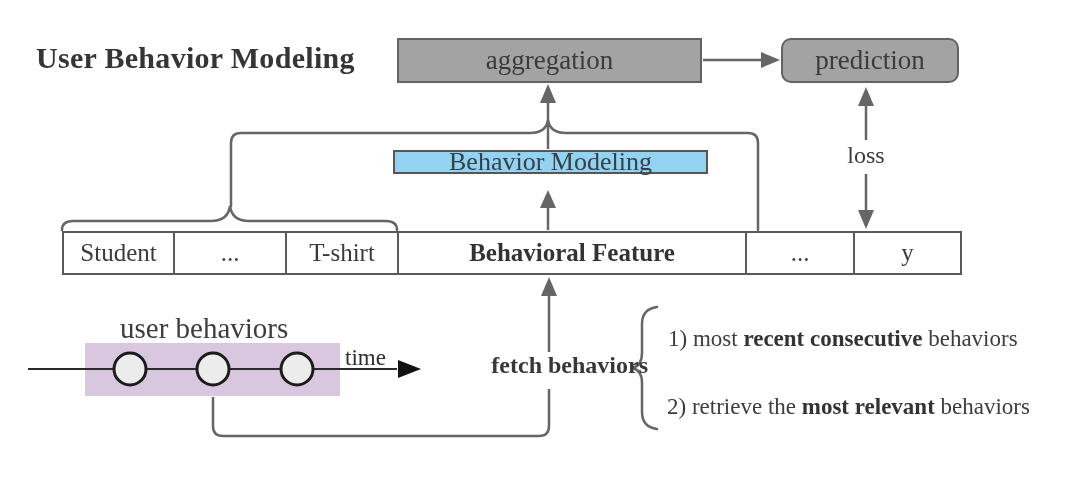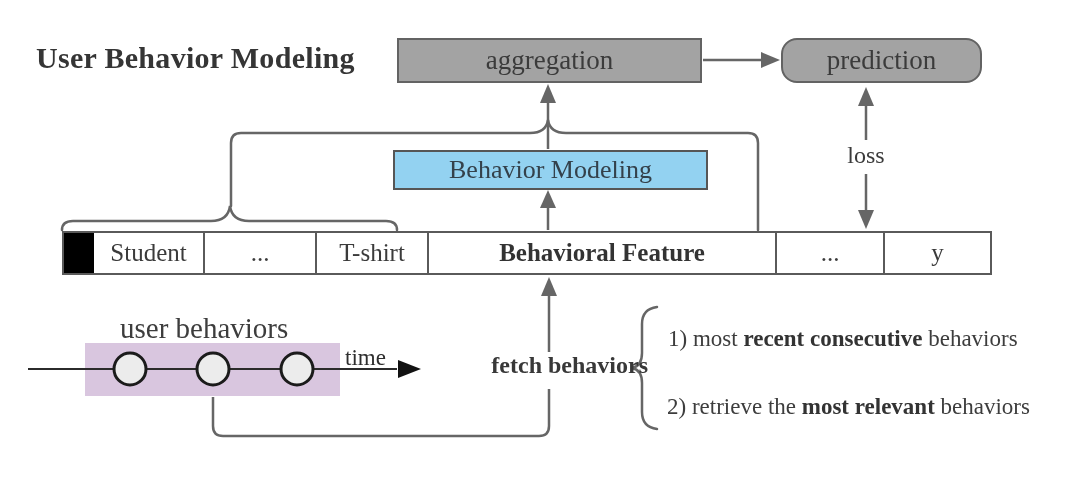--- a/index.html
+++ b/index.html
@@ -9,27 +9,27 @@
     font-family:"Liberation Serif","DejaVu Serif",serif;color:#3b3b3b;
   }
   .abs{position:absolute;}
   #svg-layer{position:absolute;left:0;top:0;width:1080px;height:484px;}
 
   .diagram-title{left:36px;top:41px;font-size:30px;font-weight:bold;color:#353535;letter-spacing:.3px;}
 
   .node{box-sizing:border-box;border:2.5px solid #636363;background:#a3a3a3;
         display:flex;align-items:center;justify-content:center;font-size:27px;}
   .node-aggregation{left:397px;top:38px;width:305px;height:45px;}
-  .node-prediction{left:781px;top:38px;width:201px;height:45px;border-radius:16px;}
-  .node-bm{left:393px;top:150px;width:315px;height:40px;background:#93d2f1;border:2px solid #565656;font-size:26px;color:#34414b;}
+  .node-prediction{left:781px;top:38px;width:178px;height:45px;border-radius:10px;}
+  .node-bm{left:393px;top:150px;width:315px;height:24px;background:#93d2f1;border:2px solid #565656;font-size:26px;color:#34414b;}
 
   .loss-label{left:836px;top:142px;width:60px;text-align:center;font-size:24px;}
 
   .feature-row{left:62px;top:231px;height:44px;display:flex;box-sizing:border-box;
-               border:2px solid #5a5a5a;background:#000000;padding-left:30px;}
+               border:2px solid #5a5a5a;background:#000000;}
   .cell{box-sizing:border-box;border-right:2px solid #5a5a5a;display:flex;align-items:center;
         justify-content:center;font-size:25px;background:#fff;}
   .cell:last-child{border-right:none;}
   .cell-0{width:111px;} .cell-1{width:112px;} .cell-2{width:112px;}
   .cell-3{width:348px;font-weight:bold;color:#333;} .cell-4{width:108px;} .cell-5{width:105px;}
 
   .user-behaviors-label{left:120px;top:312px;width:200px;font-size:29px;color:#3d3d3d;}
   .time-label{left:345px;top:345px;font-size:23px;color:#2e2e2e;}
   .fetch-label{left:448px;top:352px;width:200px;text-align:right;font-size:24px;font-weight:bold;color:#383838;}
 

